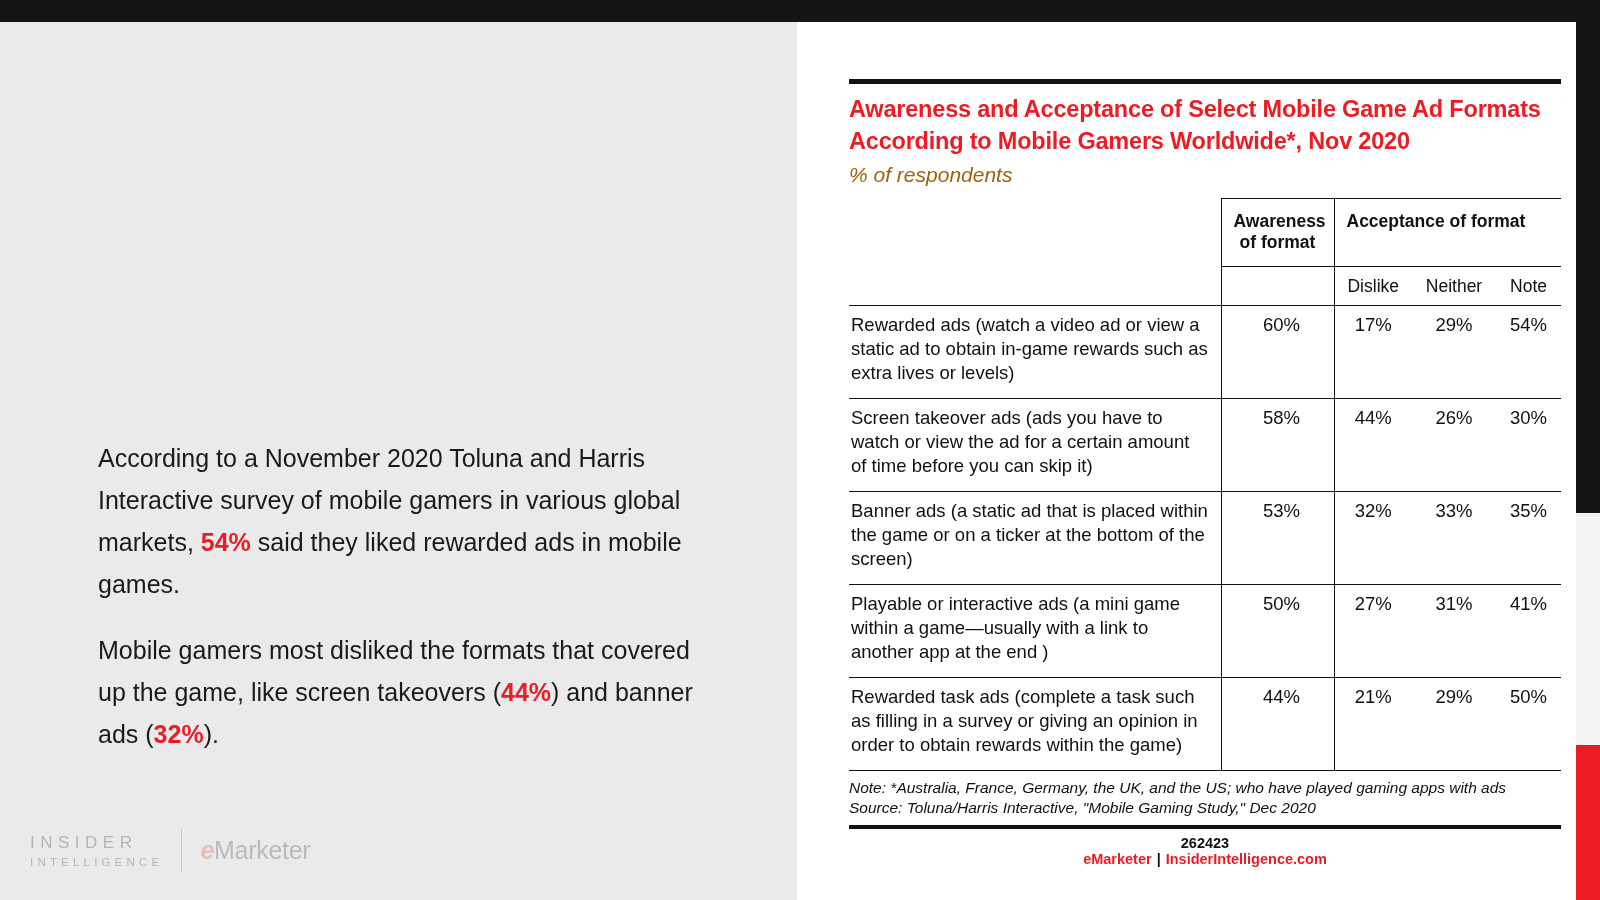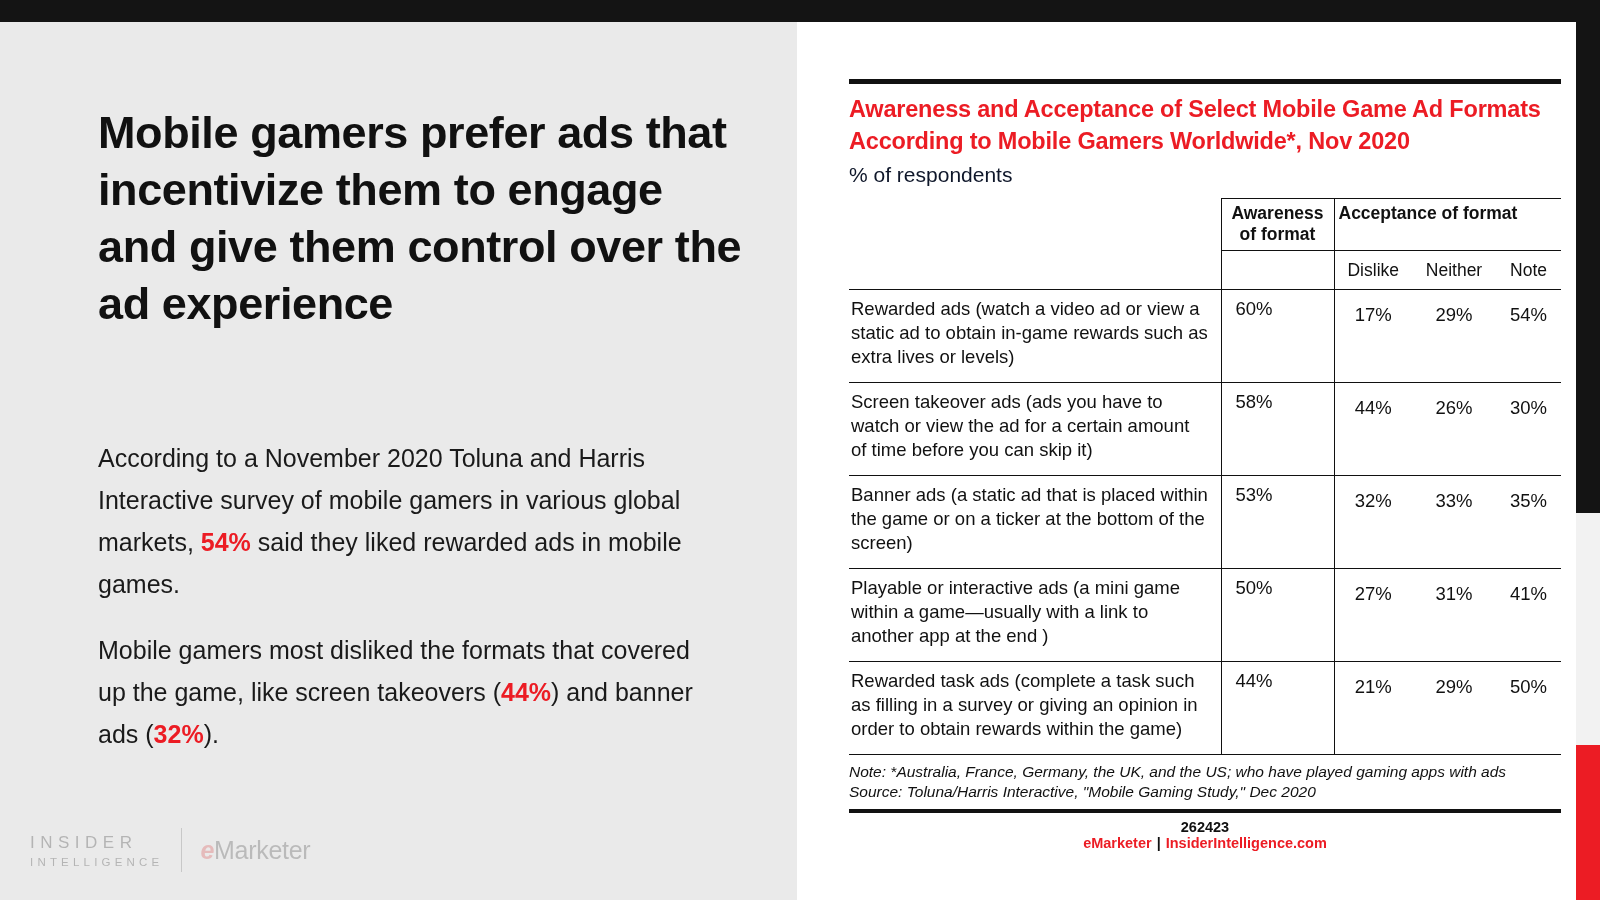--- a/index.html
+++ b/index.html
@@ -61,28 +61,28 @@
   .chart-wrap { position:absolute; left:16px; top:57px; width:712px; }
 
   .rule-top { height:5px; background:#111111; width:712px; }
 
   .chart-title {
     margin-top:10px;
     font-size:23.5px; line-height:1.36; font-weight:bold; color:#ec1c24;
     letter-spacing:-0.2px;
   }
   .chart-subtitle {
-    margin-top:5px; font-size:21px; color:#0f172a; font-weight:400;
+    margin-top:5px; font-size:21px; font-style:italic; color:#a16207; font-weight:400;
   }
 
   table.data {
     margin-top:11px; border-collapse:collapse; width:712px;
     table-layout:fixed;
   }
-  table.data td, table.data th { padding:4px; vertical-align:top; }
+  table.data td, table.data th { padding:12px; vertical-align:top; }
 
   .hdr-row1 th { border-bottom:1px solid #111; }
   .th-blank { border:none !important; }
   .th-aware {
     font-size:17.5px; font-weight:bold; color:#111; text-align:center;
     line-height:1.22; padding:8px 6px 10px 6px;
     border-left:1px solid #111; border-top:1px solid #111;
   }
   .th-accept {
     font-size:17.5px; font-weight:bold; color:#111; text-align:left;
@@ -99,24 +99,24 @@
   .hdr-line td, .hdr-line th { border-bottom:1px solid #111; }
 
   tr.drow td {
     border-top:1px solid #111;
     font-size:18.5px; color:#111; line-height:1.3;
   }
   tr.drow td.label {
     padding:7px 12px 13px 2px; text-align:left;
   }
   tr.drow td.aware {
-    padding:7px 6px 13px 14px; border-left:1px solid #111;
+    text-align:center; padding:7px 6px 13px 14px; border-left:1px solid #111;
   }
   tr.drow td.val {
-    text-align:center; padding:13px 4px 13px 4px;
+    text-align:center; padding:7px 4px 13px 4px;
   }
   tr.drow td.val.first { border-left:1px solid #111; }
   tr.last-row td { border-bottom:1px solid #111; }
 
   .notes {
     margin-top:7px; font-size:15.5px; font-style:italic; color:#111; line-height:1.28;
     width:712px;
   }
   .rule-bottom { height:4px; background:#111111; width:712px; margin-top:7px; }
   .footer-row {
@@ -131,21 +131,20 @@
 </style>
 </head>
 <body>
 
 <div class="slide">
 
   <div class="topbar"></div>
 
   <div class="left-panel">
 
-    <div class="headline">Mobile gamers prefer ads that incentivize them to engage and give them control over the ad experience</div>
 
     <div class="body-copy">
       <p class="para"><span>According to a November 2020 Toluna and Harris Interactive survey of mobile gamers in various global markets, </span><span class="hl">54%</span><span> said they liked rewarded ads in mobile games.</span></p>
       <p class="para"><span>Mobile gamers most disliked the formats that covered up the game, like screen takeovers (</span><span class="hl">44%</span><span>) and banner ads (</span><span class="hl">32%</span><span>).</span></p>
     </div>
 
     <div class="logo-row">
       <div class="logo-insider">
         <div class="l1">INSIDER</div>
         <div class="l2">INTELLIGENCE</div>

